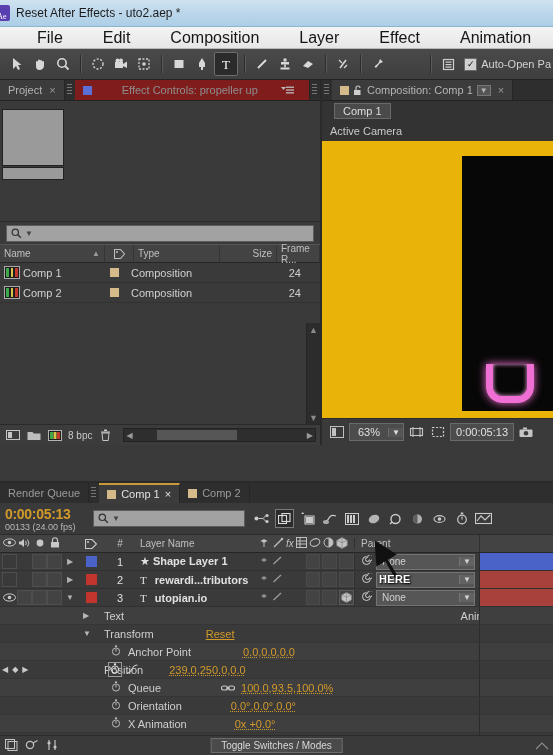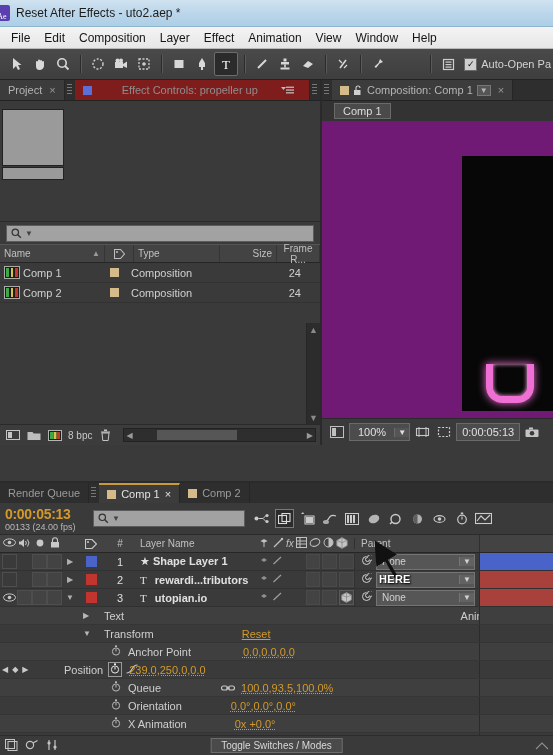--- a/index.html
+++ b/index.html
@@ -35,22 +35,22 @@
 
   
   .menubar {
     height: 21px;
     background: linear-gradient(to bottom,#f4f4f4,#e6e6e6);
     border-bottom: 1px solid #b9b9b9;
     display: flex; align-items: center;
     padding-left: 4px;
   }
   .menu-item {
-    color: #151515; font-size: 12px;
-    padding: 2px 7px; cursor: default;
+    color: #151515; font-size: 16px;
+    padding: 2px 7px; cursor: default; margin-left: 26px;
   }
 
   
   .toolbar {
     height: 30px;
     background: linear-gradient(to bottom,#4a4a4a,#3e3e3e);
     border-bottom: 1px solid #232323;
     display: flex; align-items: center;
     padding-left: 6px;
     position: relative;
@@ -73,21 +73,21 @@
   }
   .chk {
     width: 11px; height: 11px; background: #cfcfcf; border: 1px solid #6a6a6a;
     color: #111; font-size: 9px; line-height: 10px; text-align: center;
   }
 
   
   .main { display: flex; height: 365px; }
   .left-col { width: 320px; position: relative; background: #3a3a3a;
               border-right: 2px solid #2a2a2a; }
-  .right-col { flex: 1; position: relative; background: #701a75; }
+  .right-col { flex: 1; position: relative; background: #eab308; }
 
   
   .panel-tabs {
     height: 20px; background: #2e2e2e; display: flex; align-items: stretch;
     border-bottom: 1px solid #222;
   }
   .ptab {
     display: flex; align-items: center; gap: 4px;
     padding: 0 8px; font-size: 11px; color: #b4b4b4;
     background: #3c3c3c; border-right: 1px solid #262626;
@@ -115,21 +115,21 @@
     padding: 0 6px; border-top:1px solid #2b2b2b;
   }
   .search-box {
     flex:1; height:15px; background:#a2a2a2; border:1px solid #5c5c5c;
     display:flex; align-items:center; padding-left:4px; gap:3px;
     color:#333; font-size:10px;
   }
   .proj-cols {
     height: 17px; background:#434343; border-top:1px solid #555;
     border-bottom:1px solid #262626;
-    display:flex; align-items:center; font-size:10px; color:#c0c0c0;text-align:center;
+    display:flex; align-items:center; font-size:10px; color:#c0c0c0;
   }
   .pcol { padding:0 4px; border-right:1px solid #353535; height:100%;
           display:flex; align-items:center; }
   .proj-rows { background:#3a3a3a; }
   .prow { height:19px; display:flex; align-items:center; font-size:11px;
           border-bottom:1px solid #323232; color:#d0d0d0; }
   .prow .icon-film { width:14px; height:11px; margin:0 3px 0 4px;
       background:#1d1d1d; border:1px solid #aaa;
       display:flex; }
   .icon-film i { flex:1; margin:1px; display:block; }
@@ -539,34 +539,35 @@
             </svg>
           <span>Composition: Comp 1</span>
           <span style="font-size:8px;background:#555;border:1px solid #777;padding:0 2px">▼</span>
           <span class="x">×</span>
         </div>
         <div style="flex:1;background:#2e2e2e"></div>
       </div>
       <div class="comp-subtab-row">
         <div class="comp-subtab">Comp 1</div>
       </div>
+      <div class="cam-row">Active Camera</div>
 
       <div class="comp-canvas">
         <div class="glyph-u"></div>
       </div>
 
       <div class="comp-footer">
         <div class="mini-btn">
           <svg width="14" height="12" viewBox="0 0 14 12">
               <rect x="0.5" y="0.5" width="13" height="11" fill="none" stroke="#c0c0c0"></rect>
               <rect x="2" y="2" width="4" height="8" fill="#c0c0c0"></rect>
             </svg>
         </div>
         <div class="zoom-sel">
-          <span class="val">100%</span>
+          <span class="val">63%</span>
           <span class="arw">▼</span>
         </div>
         <div class="mini-btn">
           <svg width="15" height="12" viewBox="0 0 15 12">
               <rect x="1.5" y="2.5" width="12" height="7" fill="none" stroke="#c6c6c6" stroke-width="1.1"></rect>
               <line x1="4" y1="1" x2="4" y2="11" stroke="#c6c6c6"></line>
               <line x1="11" y1="1" x2="11" y2="11" stroke="#c6c6c6"></line>
             </svg>
         </div>
         <div class="mini-btn">
@@ -940,21 +941,21 @@
             <circle cx="5.5" cy="5.5" r="4.6" fill="#e2e2e2"></circle>
             <path d="M5.5 0.9 a4.6 4.6 0 000 9.2z" fill="#3f3f3f"></path>
           </svg>
       </span>
       <span class="tl-track" style="position:absolute;right:0;width:73px;height:17px;background:#3f3f3f"></span>
     </div>
 
     <div class="prow2 alt">
       <span style="position:absolute;left:83px;font-size:8px;color:#b8b8b8">▼</span>
       <span class="p-indent3">Transform</span>
-      <span class="reset" style="margin-left:88px">Reset</span>
+      <span class="reset" style="margin-left:52px">Reset</span>
       <span class="tl-track" style="position:absolute;right:0;width:73px;height:17px;background:#3a3a3a"></span>
     </div>
 
     <div class="prow2">
       <span style="position:absolute;left:110px" class="stopwatch">
         <svg width="10" height="11" viewBox="0 0 10 11">
             <circle cx="5" cy="6.5" r="3.6" fill="none" stroke="#b9b9b9" stroke-width="1"></circle>
             <rect x="4" y="0.4" width="2" height="1.6" fill="#b9b9b9"></rect>
             <line x1="5" y1="6.5" x2="5" y2="4" stroke="#b9b9b9"></line>
           </svg>
@@ -975,21 +976,21 @@
             <circle cx="5" cy="6.5" r="3.6" fill="none" stroke="#e8e8e8" stroke-width="1"></circle>
             <rect x="4" y="0.4" width="2" height="1.6" fill="#e8e8e8"></rect>
             <line x1="5" y1="6.5" x2="5" y2="4" stroke="#e8e8e8"></line>
           </svg>
       </span>
       <span style="position:absolute;left:126px">
         <svg width="12" height="10" viewBox="0 0 12 10">
             <path d="M0.5 9 Q4 9 6 5 T11.5 1" fill="none" stroke="#c6c6c6" stroke-width="1.1"></path>
           </svg>
       </span>
-      <span style="padding-left:64px">Position</span>
+      <span style="padding-left:104px">Position</span>
       <span class="pval u" style="margin-left:26px">239.0,250.0,0.0</span>
       <span class="tl-track" style="position:absolute;right:0;width:73px;height:17px;background:#3a3a3a"></span>
     </div>
 
     <div class="prow2">
       <span style="position:absolute;left:110px" class="stopwatch">
         <svg width="10" height="11" viewBox="0 0 10 11">
             <circle cx="5" cy="6.5" r="3.6" fill="none" stroke="#b9b9b9" stroke-width="1"></circle>
             <rect x="4" y="0.4" width="2" height="1.6" fill="#b9b9b9"></rect>
             <line x1="5" y1="6.5" x2="5" y2="4" stroke="#b9b9b9"></line>

